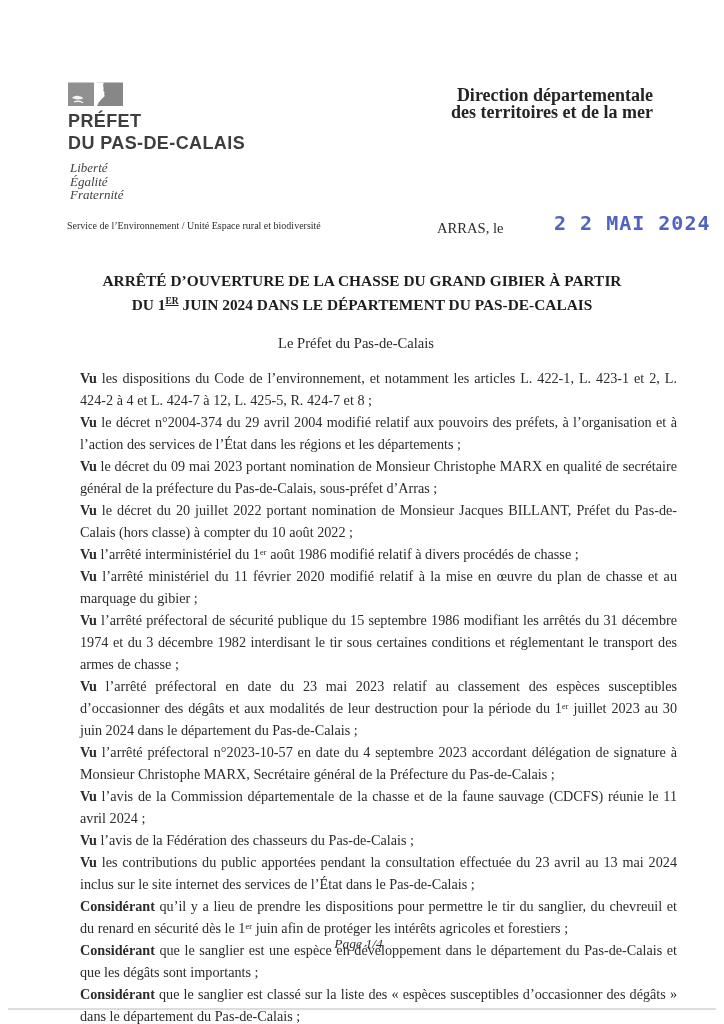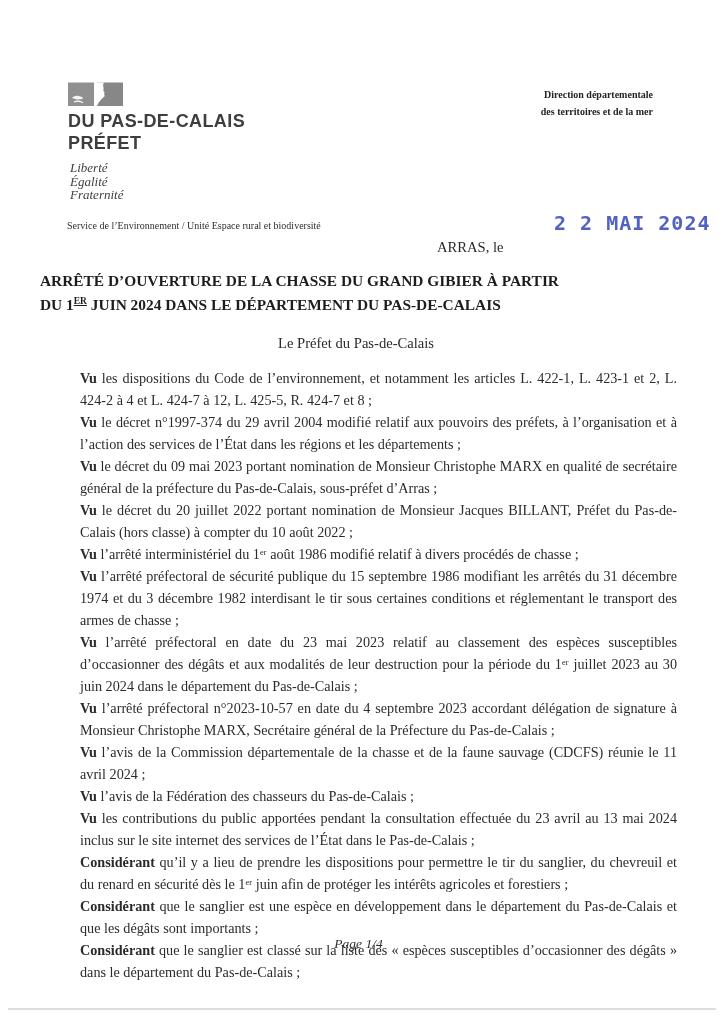--- a/index.html
+++ b/index.html
@@ -22,36 +22,36 @@
     font-weight:bold; color:#3e3e3e;
     font-size:18px; line-height:22px; letter-spacing:0.4px;
     white-space:nowrap;
   }
   .motto {
     position:absolute; left:70px; top:161px;
     font-style:italic; font-size:13px; line-height:13.5px; color:#3e3e3e;
   }
   .direction {
     position:absolute; right:71px; top:87px;
-    text-align:right; font-weight:bold; font-size:10px; line-height:16.5px;
+    text-align:right; font-weight:bold; font-size:18px; line-height:16.5px;
     color:#242424;
   }
   .service-line { position:absolute; left:67px; top:220px; font-size:10px; color:#2e2e2e; white-space:nowrap; }
-  .city-line { position:absolute; left:437px; top:220px; font-size:14.6px; color:#2a2a2a;margin-top:19px; }
+  .city-line { position:absolute; left:437px; top:220px; font-size:14.6px; color:#2a2a2a; }
   .date-stamp {
     position:absolute; left:554px; top:211px;
     font-family:"DejaVu Sans Mono","DejaVu Sans",monospace;
     font-weight:bold; font-size:20px; letter-spacing:1px;
     color:#5163be; white-space:nowrap;
   }
 
   
   .doc-title {
     position:absolute; left:40px; right:40px; top:271px;
-    font-weight:bold; font-size:15.4px; line-height:20px;
+    text-align:center; font-weight:bold; font-size:15.4px; line-height:20px;
     color:#1d1d1d;
   }
   .doc-title sup { font-size:9.5px;text-decoration:underline; }
   .doc-subtitle {
     position:absolute; left:0; right:12px; top:335px;
     text-align:center; font-size:14.6px; color:#2a2a2a;
   }
 
   
   .doc-body {
@@ -85,22 +85,22 @@
   <div class="logo-block">
     <svg class="marianne" width="56" height="26" viewBox="0 0 56 26">
       <rect x="0" y="0.5" width="26" height="23.5" fill="#909090"></rect>
       <rect x="29" y="0.5" width="26" height="23.5" fill="#878787"></rect>
       <path d="M29,0.5 h7 c-2.2,3.4 0.8,5.2 -0.8,8.2 c2.4,1.6 0.2,3.4 1.6,5.2 l-1.8,1.8 c-2.6,2.6 -4.6,4.6 -6,8.3 z" fill="#ffffff"></path>
       <path d="M4,15.5 c3.8,-2.8 8.6,-2 11.5,0.8 c-3.8,2 -8.6,1.6 -11.5,-0.8 z" fill="#ffffff" opacity="0.9"></path>
       <path d="M6,20 c3,-1.2 6.8,-1 9,0.9" stroke="#ffffff" stroke-width="1.1" fill="none"></path>
     </svg>
   </div>
   <div class="prefet-name">
+    <div>PRÉFET</div>
     <div>DU PAS-DE-CALAIS</div>
-    <div>PRÉFET</div>
   </div>
   <div class="motto">
     <div>Liberté</div>
     <div>Égalité</div>
     <div>Fraternité</div>
   </div>
   <div class="direction">
     <div>Direction départementale</div>
     <div>des territoires et de la mer</div>
   </div>
@@ -113,28 +113,29 @@
     <div>ARRÊTÉ D’OUVERTURE DE LA CHASSE DU GRAND GIBIER À PARTIR</div>
     <div><span>DU 1</span><sup>ER</sup><span> JUIN 2024 DANS LE DÉPARTEMENT DU PAS-DE-CALAIS</span></div>
   </div>
   <div class="doc-subtitle">Le Préfet du Pas-de-Calais</div>
 
   <div class="doc-body">
     <div class="vu-section">
 
         <p><span class="lead">Vu</span><span> les dispositions du Code de l’environnement, et notamment les articles L. 422-1, L. 423-1 et 2, L. 424-2 à 4 et L. 424-7 à 12, L. 425-5, R. 424-7 et 8 ;</span></p>
 
-        <p><span class="lead">Vu</span><span> le décret n°1997-374 du 29 avril 2004 modifié relatif aux pouvoirs des préfets, à l’organisation et à l’action des services de l’État dans les régions et les départements ;</span></p>
+        <p><span class="lead">Vu</span><span> le décret n°2004-374 du 29 avril 2004 modifié relatif aux pouvoirs des préfets, à l’organisation et à l’action des services de l’État dans les régions et les départements ;</span></p>
 
         <p><span class="lead">Vu</span><span> le décret du 09 mai 2023 portant nomination de Monsieur Christophe MARX en qualité de secrétaire général de la préfecture du Pas-de-Calais, sous-préfet d’Arras ;</span></p>
 
         <p><span class="lead">Vu</span><span> le décret du 20 juillet 2022 portant nomination de Monsieur Jacques BILLANT, Préfet du Pas-de-Calais (hors classe) à compter du 10 août 2022 ;</span></p>
 
         <p><span class="lead">Vu</span><span> l’arrêté interministériel du 1ᵉʳ août 1986 modifié relatif à divers procédés de chasse ;</span></p>
 
+        <p><span class="lead">Vu</span><span> l’arrêté ministériel du 11 février 2020 modifié relatif à la mise en œuvre du plan de chasse et au marquage du gibier ;</span></p>
 
         <p><span class="lead">Vu</span><span> l’arrêté préfectoral de sécurité publique du 15 septembre 1986 modifiant les arrêtés du 31 décembre 1974 et du 3 décembre 1982 interdisant le tir sous certaines conditions et réglementant le transport des armes de chasse ;</span></p>
 
         <p><span class="lead">Vu</span><span> l’arrêté préfectoral en date du 23 mai 2023 relatif au classement des espèces susceptibles d’occasionner des dégâts et aux modalités de leur destruction pour la période du 1ᵉʳ juillet 2023 au 30 juin 2024 dans le département du Pas-de-Calais ;</span></p>
 
         <p><span class="lead">Vu</span><span> l’arrêté préfectoral n°2023-10-57 en date du 4 septembre 2023 accordant délégation de signature à Monsieur Christophe MARX, Secrétaire général de la Préfecture du Pas-de-Calais ;</span></p>
 
         <p><span class="lead">Vu</span><span> l’avis de la Commission départementale de la chasse et de la faune sauvage (CDCFS) réunie le 11 avril 2024 ;</span></p>
 
         <p><span class="lead">Vu</span><span> l’avis de la Fédération des chasseurs du Pas-de-Calais ;</span></p>

